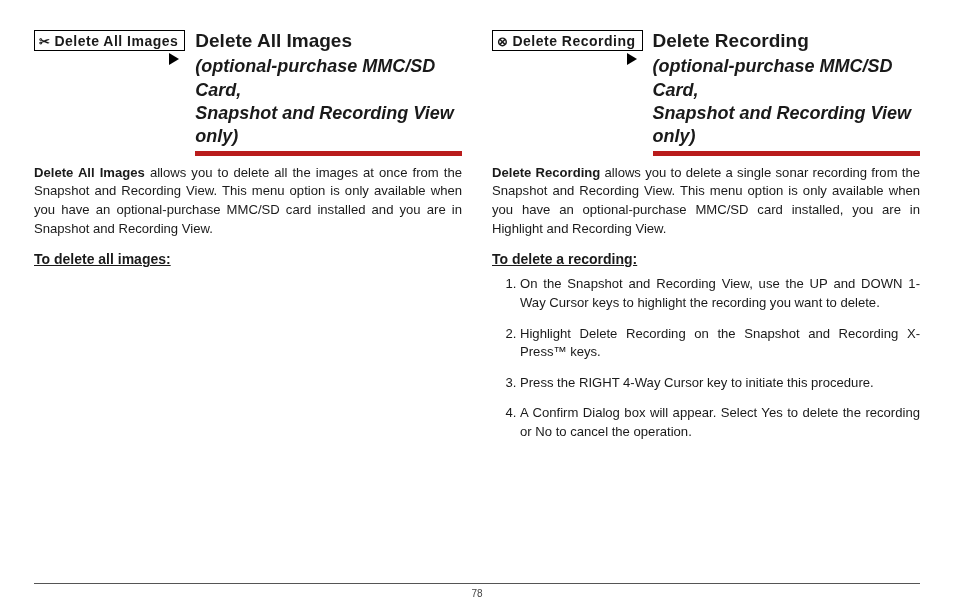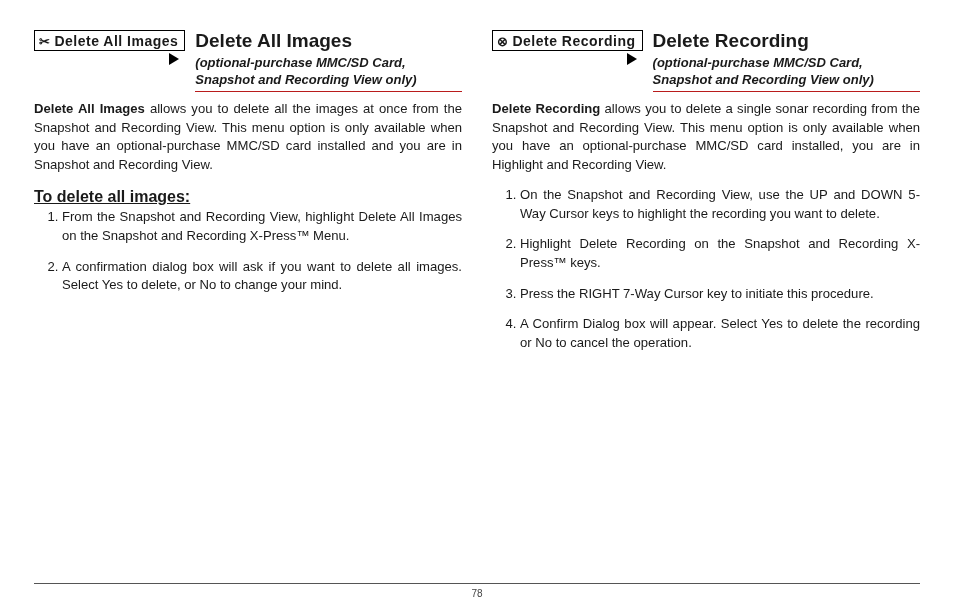--- a/index.html
+++ b/index.html
@@ -72,41 +72,42 @@
     font-weight: 800;
     font-size: 19px;
     margin: 0 0 1px 0;
     letter-spacing: 0px;
   }
   .subtitle {
     font-style: italic;
     font-weight: 700;
     font-family: "Arial Narrow", "Helvetica Condensed", Arial, sans-serif;
     font-stretch: condensed;
-    font-size: 13px;
+    font-size: 18px;
     line-height: 1.3;
-    border-bottom: 1px solid #b91c1c;
+    border-bottom: 5px solid #b91c1c;
     padding-bottom: 2px;
   }
   .title-block { flex: 1; }
   .intro {
     font-family: "Helvetica Neue", Helvetica, Arial, sans-serif;
     font-weight: 300;
     font-size: 13.1px;
     line-height: 1.42;
     text-align: justify;
     margin: 2px 0 12px 0;
   }
   .intro b { font-weight: 600; }
   .howto {
     font-family: "Arial Narrow", "Helvetica Condensed", Arial, sans-serif;
     font-stretch: condensed;
     font-weight: 600;
-    font-size: 16px;
+    font-size: 14px;
     text-decoration: underline;
+    margin-bottom: 6px;
   }
   ol.steps {
     font-weight: 300;
     padding-left: 28px;
     margin: 0;
   }
   ol.steps li {
     margin-bottom: 12px;
     text-align: justify;
     font-size: 13.1px;
@@ -144,24 +145,20 @@
           </div>
         </div>
       </div>
 
       <p class="intro">
         <b>Delete All Images</b><span> allows you to delete all the images at once from the Snapshot and Recording View. This menu option is only available when you have an optional-purchase MMC/SD card installed and you are in Snapshot and Recording View.</span>
       </p>
 
       <div class="howto">To delete all images:</div>
 
-      <ol class="steps">
-          <li>From the Snapshot and Recording View, highlight Delete All Images on the Snapshot and Recording X-Press™ Menu.</li>
-          <li>A confirmation dialog box will ask if you want to delete all images. Select Yes to delete, or No to change your mind.</li>
-        </ol>
     </div>
 
     <div class="col">
       <div class="head-row">
         <div class="menu-box-wrap">
           <div class="menu-box">
             <span class="menu-icon">⊗</span>
             <span>Delete Recording</span>
           </div>
           <div class="tri-right"></div>
@@ -172,25 +169,26 @@
             <span>(optional-purchase MMC/SD Card,</span><br>
             <span>Snapshot and Recording View only)</span>
           </div>
         </div>
       </div>
 
       <p class="intro">
         <b>Delete Recording</b><span> allows you to delete a single sonar recording from the Snapshot and Recording View. This menu option is only available when you have an optional-purchase MMC/SD card installed, you are in Highlight and Recording View.</span>
       </p>
 
+      <div class="howto">To delete a recording:</div>
 
       <ol class="steps">
-          <li>On the Snapshot and Recording View, use the UP and DOWN 5-Way Cursor keys to highlight the recording you want to delete.</li>
+          <li>On the Snapshot and Recording View, use the UP and DOWN 1-Way Cursor keys to highlight the recording you want to delete.</li>
           <li>Highlight Delete Recording on the Snapshot and Recording X-Press™ keys.</li>
-          <li>Press the RIGHT 7-Way Cursor key to initiate this procedure.</li>
+          <li>Press the RIGHT 4-Way Cursor key to initiate this procedure.</li>
           <li>A Confirm Dialog box will appear. Select Yes to delete the recording or No to cancel the operation.</li>
         </ol>
     </div>
 
   </div>
 
   <div class="footer">
     <span>78</span>
   </div>
 </div>

